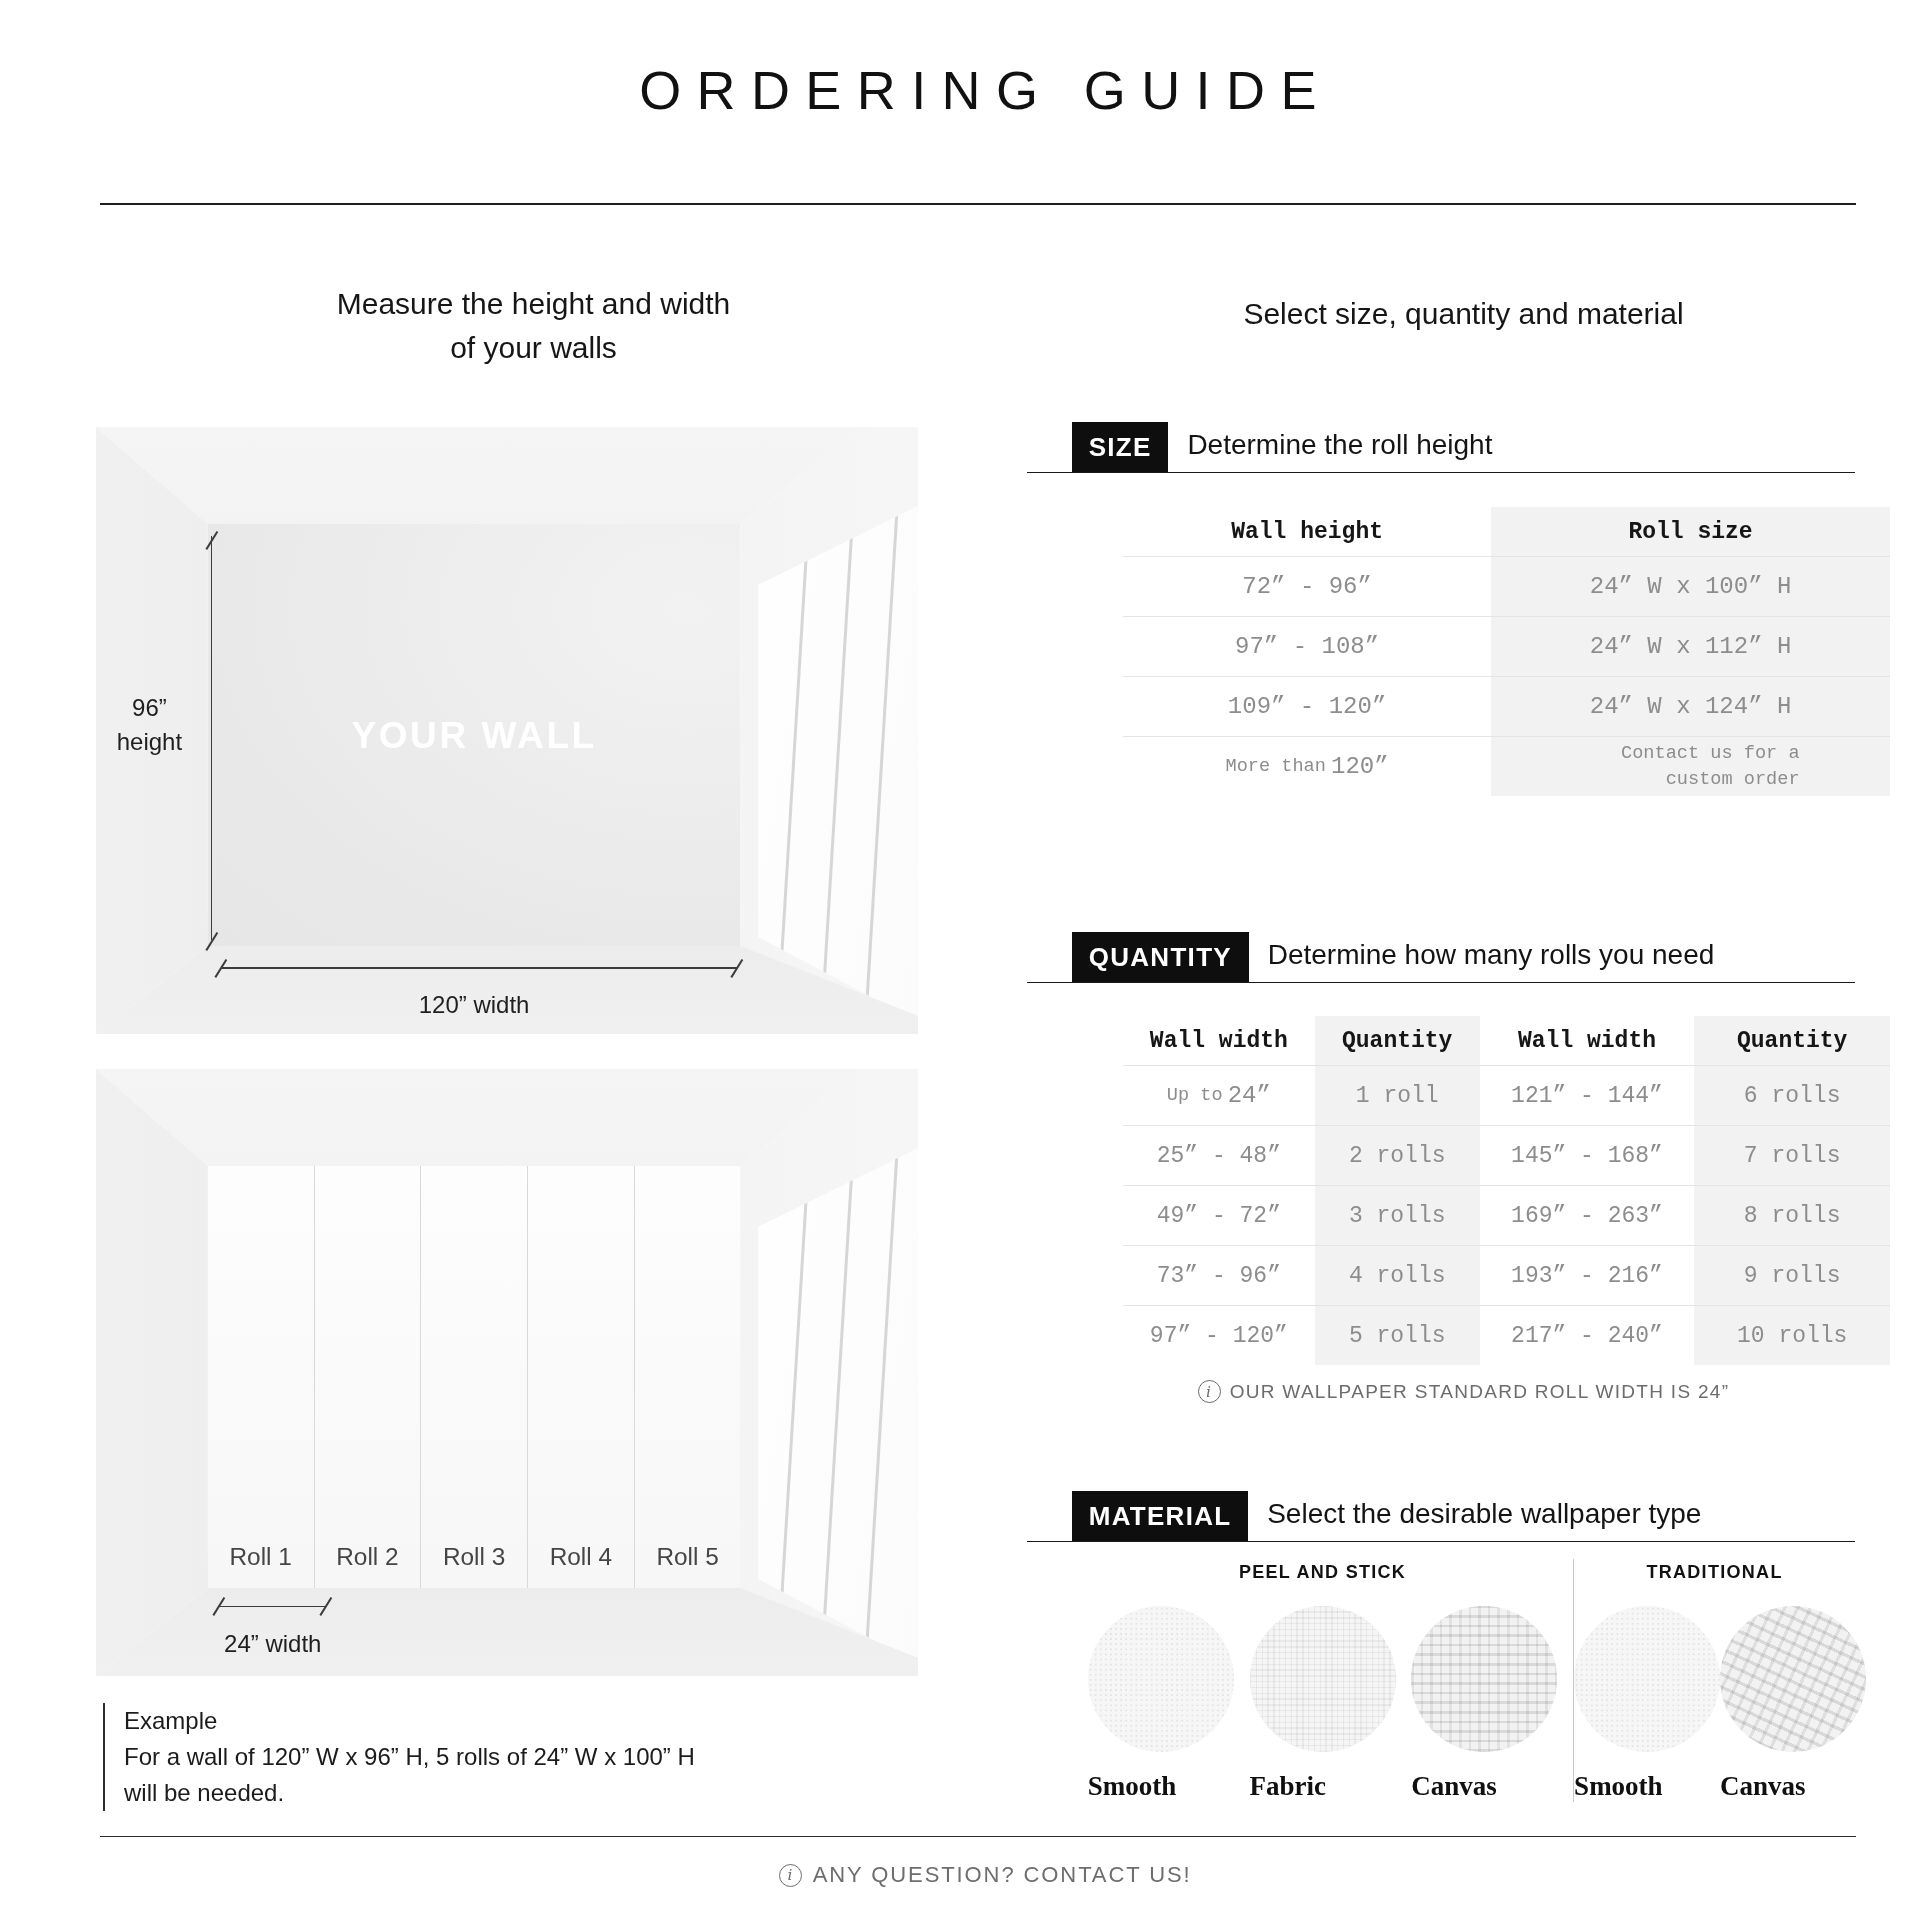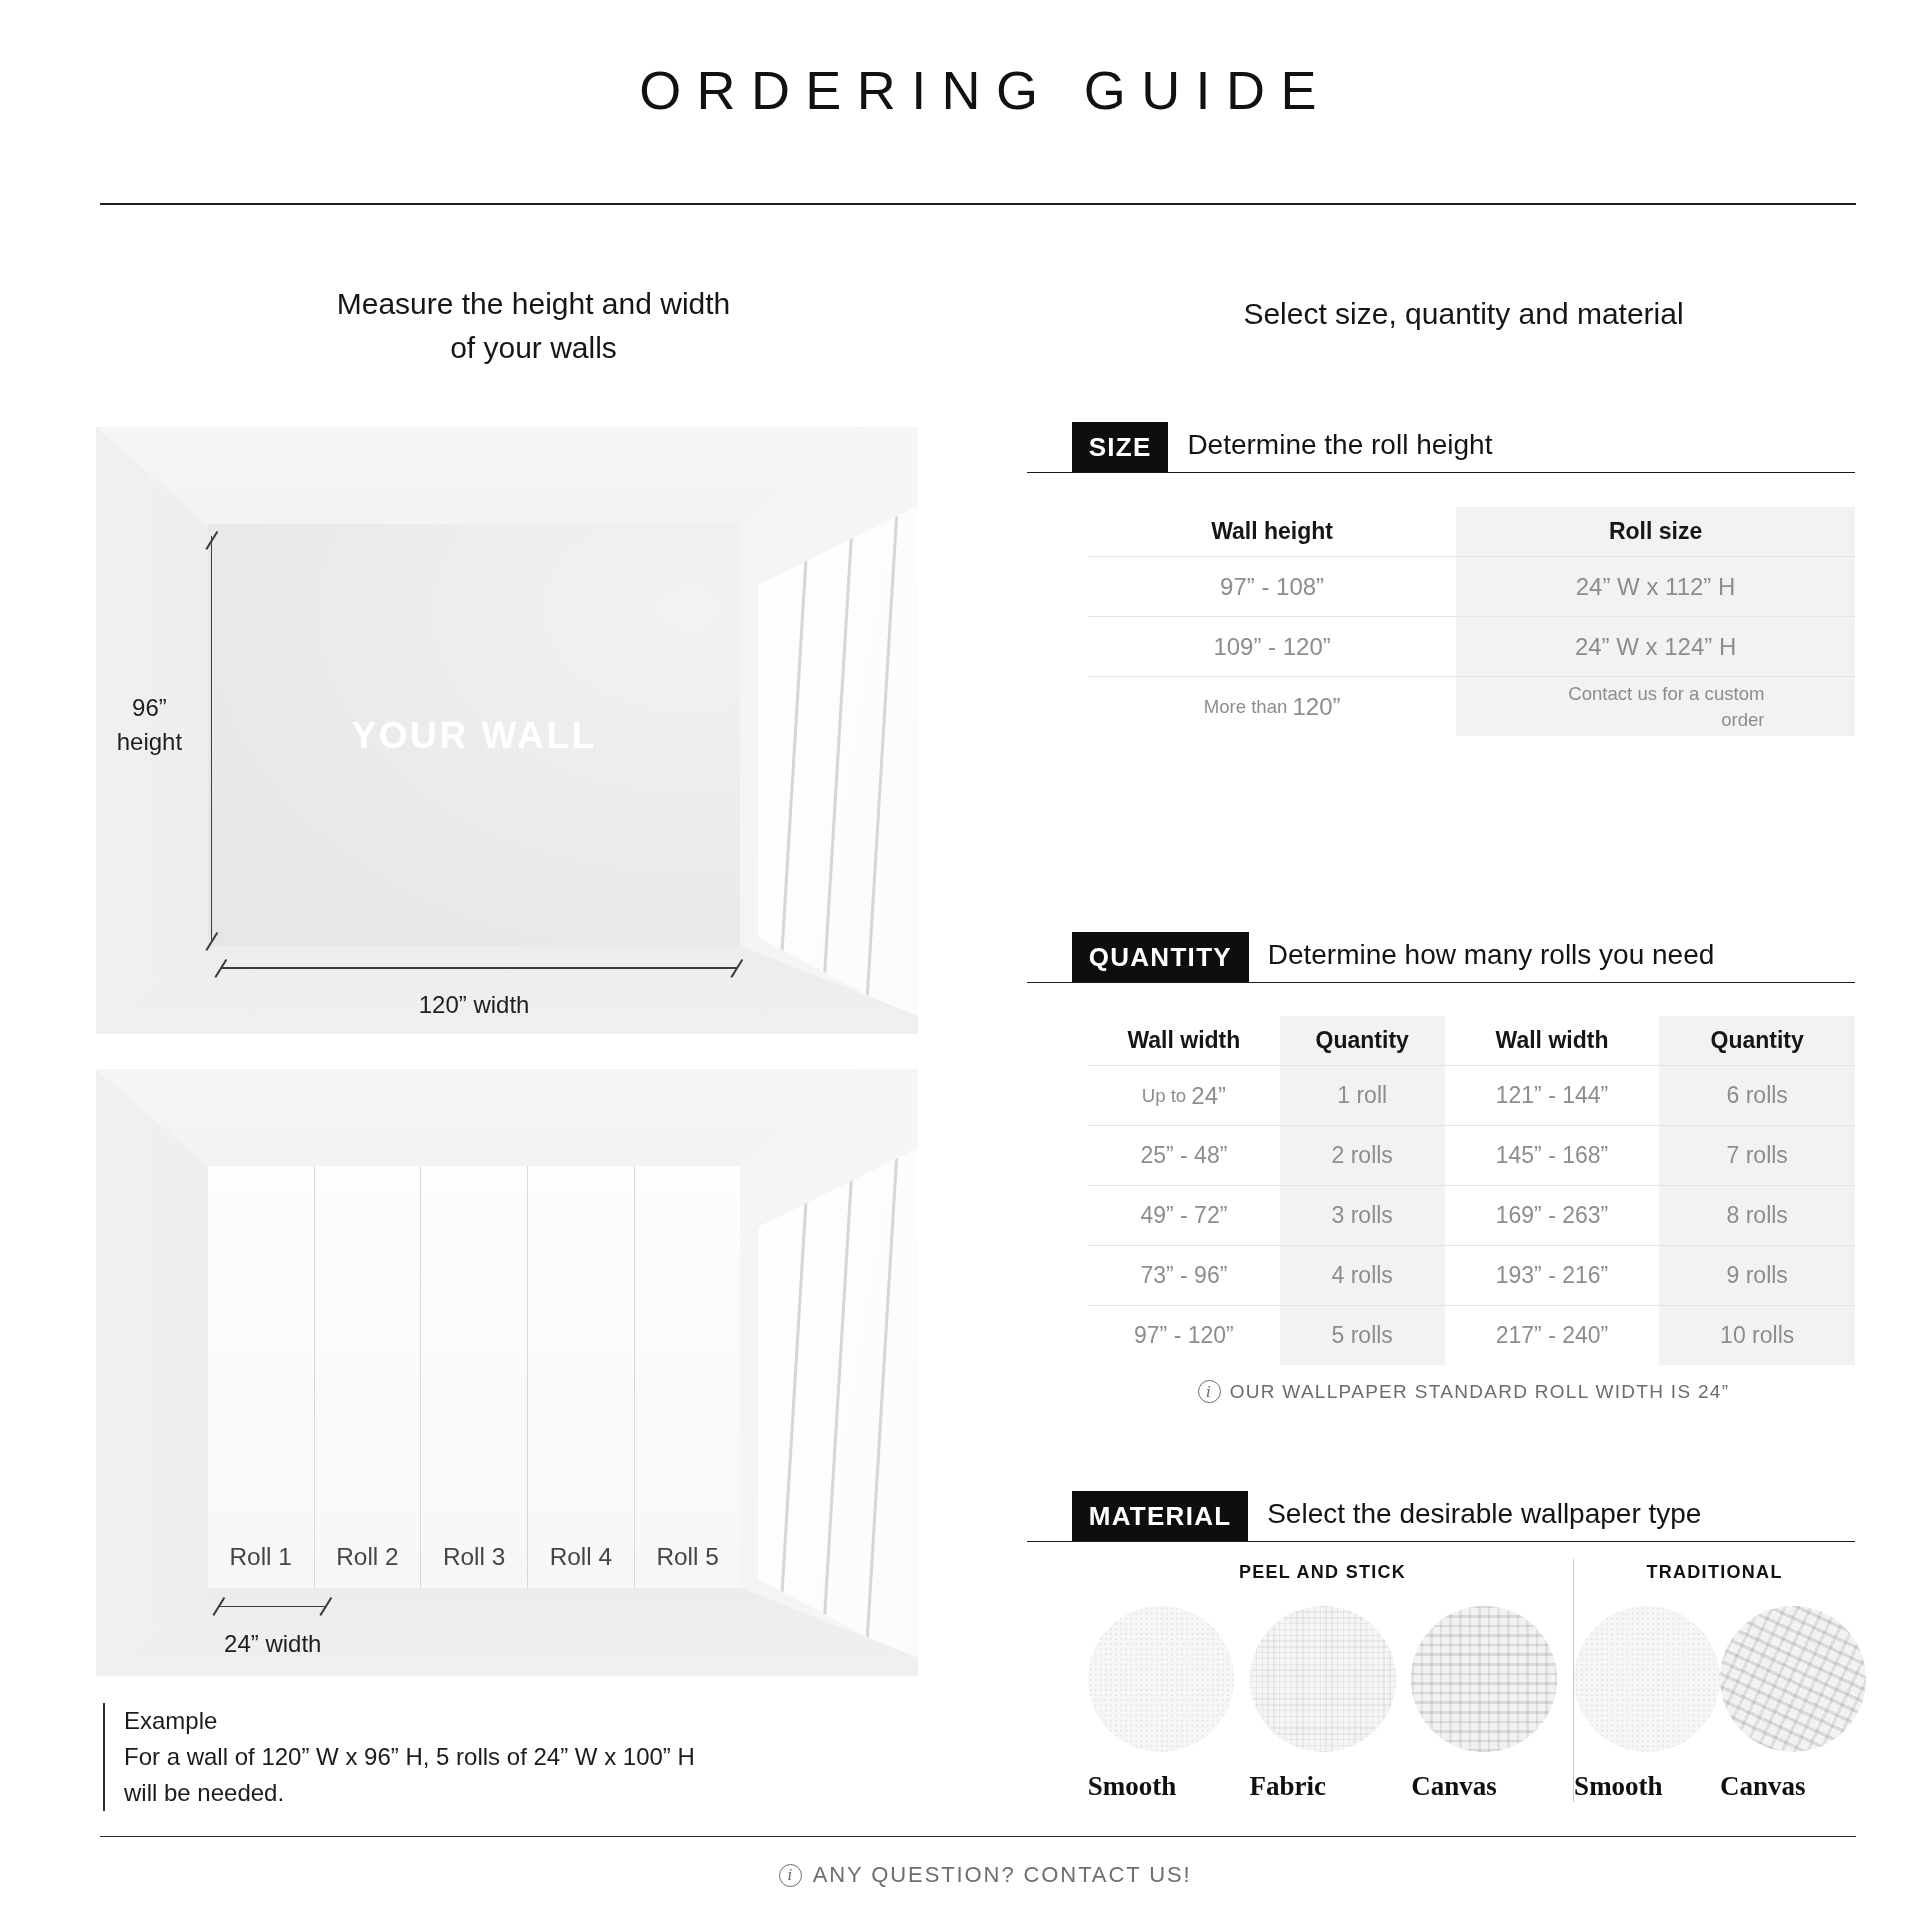--- a/index.html
+++ b/index.html
@@ -48,21 +48,21 @@
   
   .example { left:103px; top:1703px; width:770px; border-left:2.6px solid #2d2d2d; padding-left:19px; font-size:24px; line-height:1.5; color:#1c1c1c; }
 
   
   .section-header { left:1027px; width:828px; display:flex; align-items:stretch; border-bottom:1.9px solid #1b1b1b; }
   .badge { background:#0e0e0e; color:#ffffff; font-size:26px; font-weight:700; letter-spacing:1.3px; padding:9.6px 16.7px; display:flex; align-items:center; }
   .section-title { font-size:28px; color:#141414; margin-left:19px; display:flex; align-items:center; padding-bottom:3.9px; }
   .hdr-size { top:422px; } .hdr-quantity { top:932px; } .hdr-material { top:1491px; }
 
   
-  .tbl { left:1043px; width:812px; }
+  .tbl { left:1078px; width:812px;font-family:Liberation Mono, monospace; }
   .tbl-size { top:507px; } .tbl-qty { top:1016px; }
   .trow { display:flex; align-items:center; height:60px; border-top:0.6px solid #e4e4e4; }
   .trow.head { height:49px; border-top:none; font-weight:700; color:#161616; }
   .tcell { height:100%; display:flex; align-items:center; justify-content:center; text-align:center; font-size:23px; color:#8d8d8d; }
   .trow.head .tcell { color:#161616; font-size:23px; }
   .cell-gray { background:#f2f2f2; }
   .c-size-1 { width:48%; } .c-size-2 { width:52%;text-align:right; }
   .c-q1 { width:25%; } .c-q2 { width:21.5%; } .c-q3 { width:28%; } .c-q4 { width:25.5%; }
   .pre { font-size:18.6px; margin-right:5.1px; }
   .val { font-size:24px; }
@@ -170,20 +170,28 @@
   <div class="badge">SIZE</div>
   <div class="section-title">Determine the roll height</div>
 </div>
 <div class="abs tbl tbl-size">
   <div class="trow head">
     <div class="tcell c-size-1">Wall height</div>
     <div class="tcell c-size-2 cell-gray">Roll size</div>
   </div>
   <div class="trow">
     <div class="tcell c-size-1">
+        <span class="val">72” - 96”</span>
+      </div>
+    <div class="tcell c-size-2 cell-gray">
+        <span class="val">24” W x 100” H</span>
+      </div>
+  </div>
+  <div class="trow">
+    <div class="tcell c-size-1">
         <span class="val">97” - 108”</span>
       </div>
     <div class="tcell c-size-2 cell-gray">
         <span class="val">24” W x 112” H</span>
       </div>
   </div>
   <div class="trow">
     <div class="tcell c-size-1">
         <span class="val">109” - 120”</span>
       </div>

